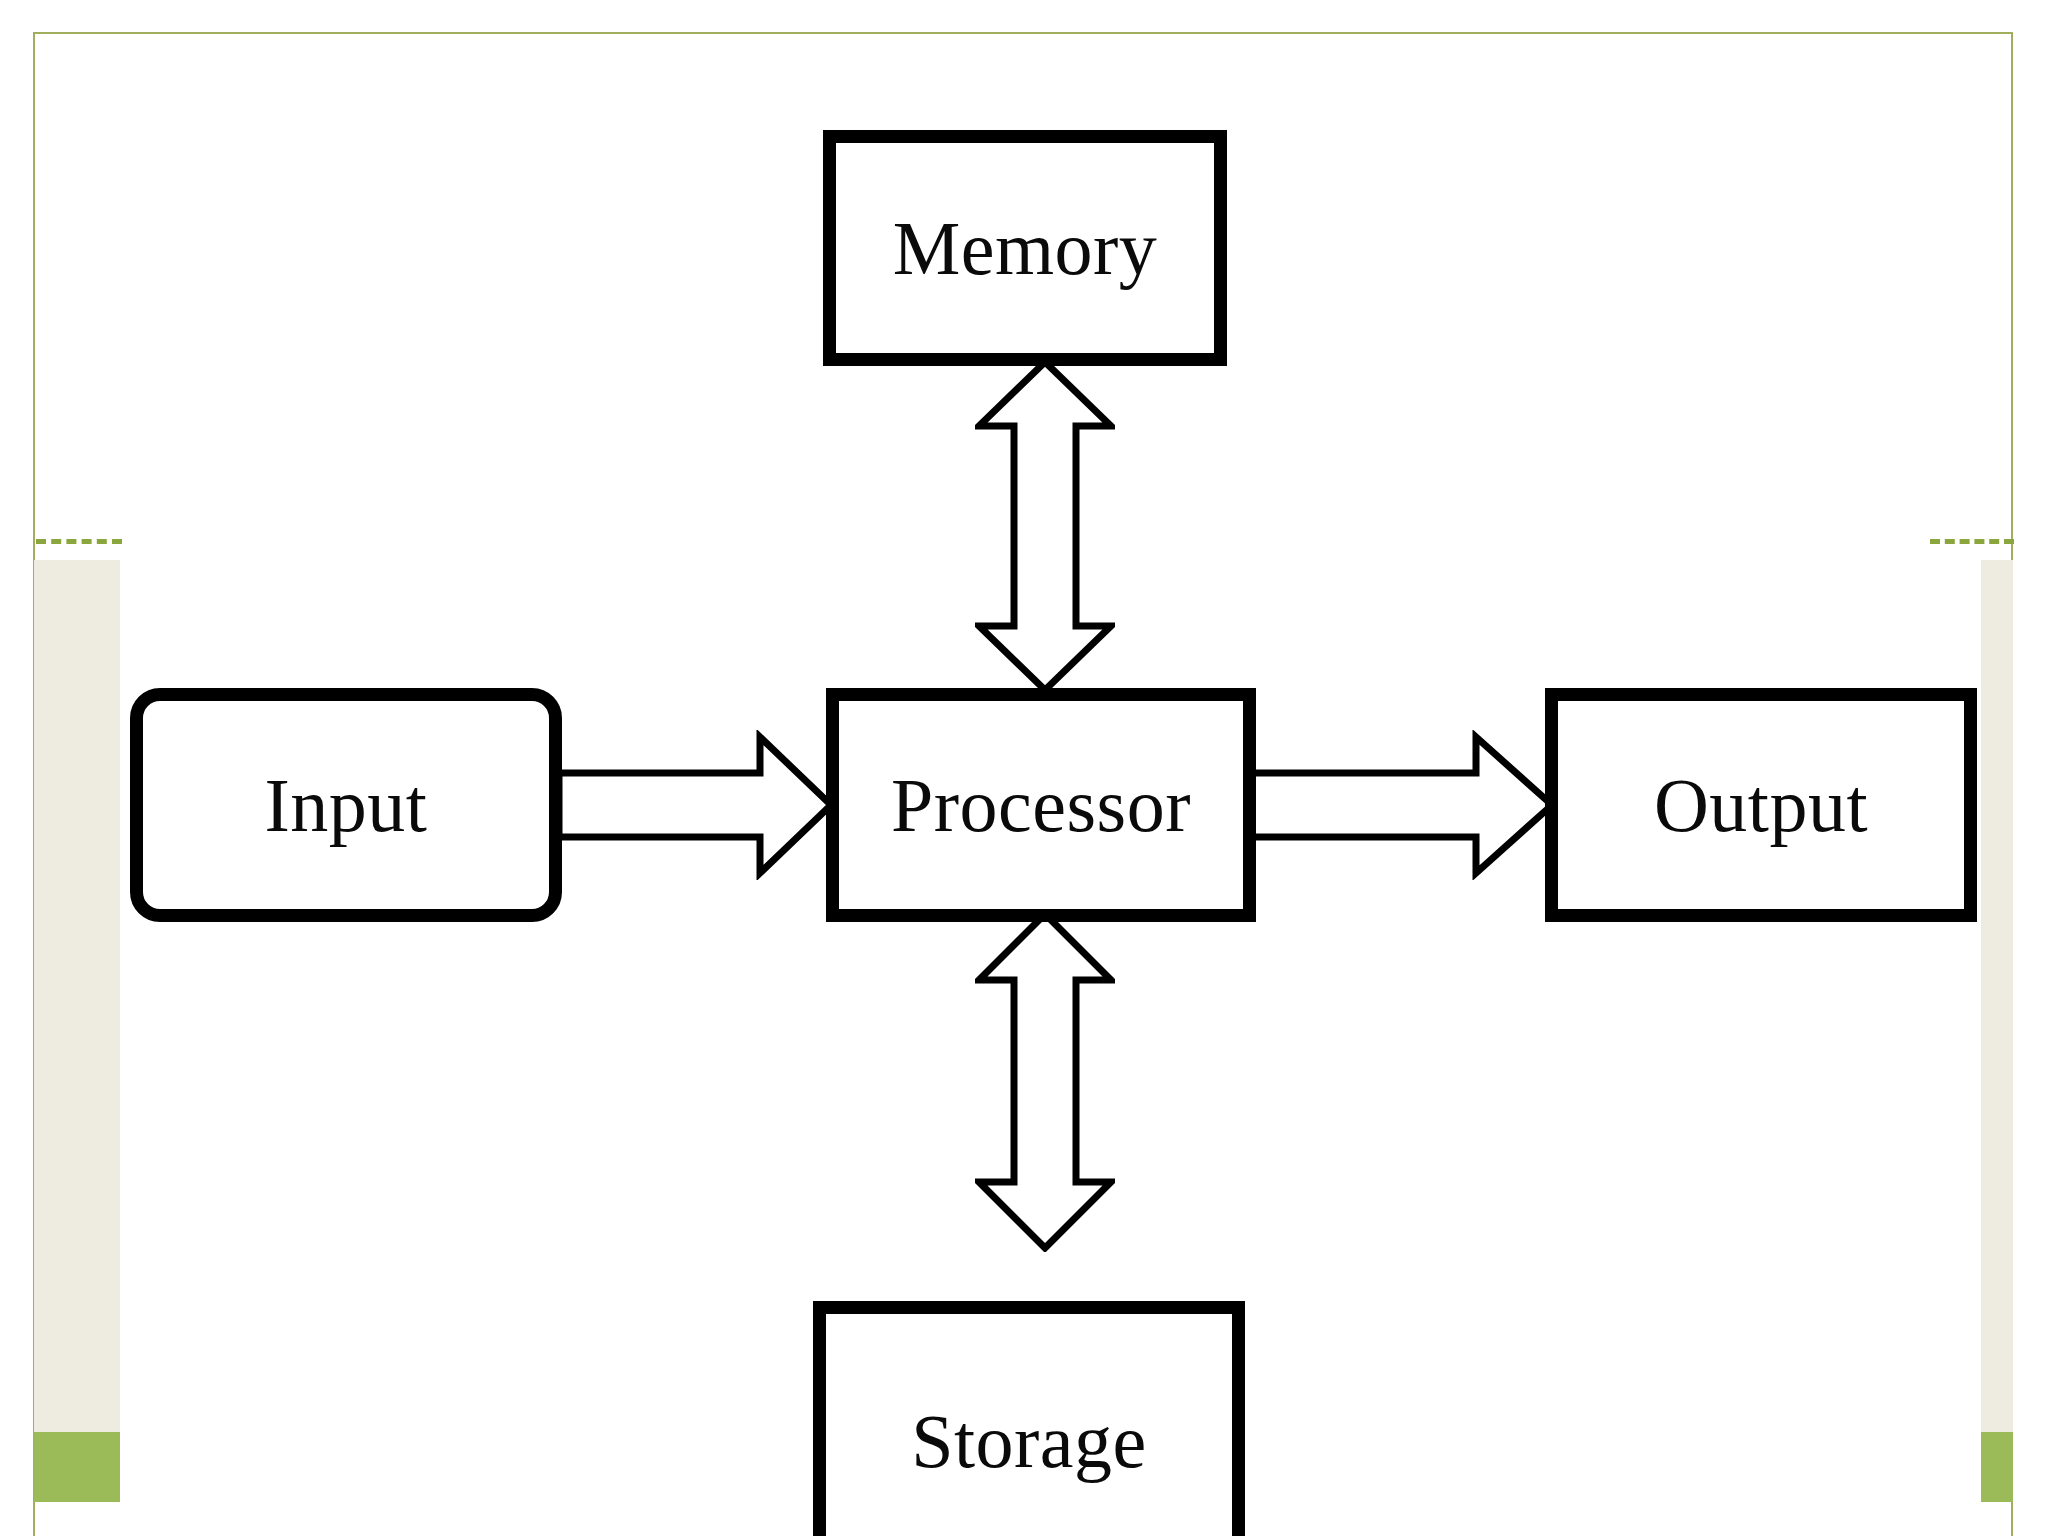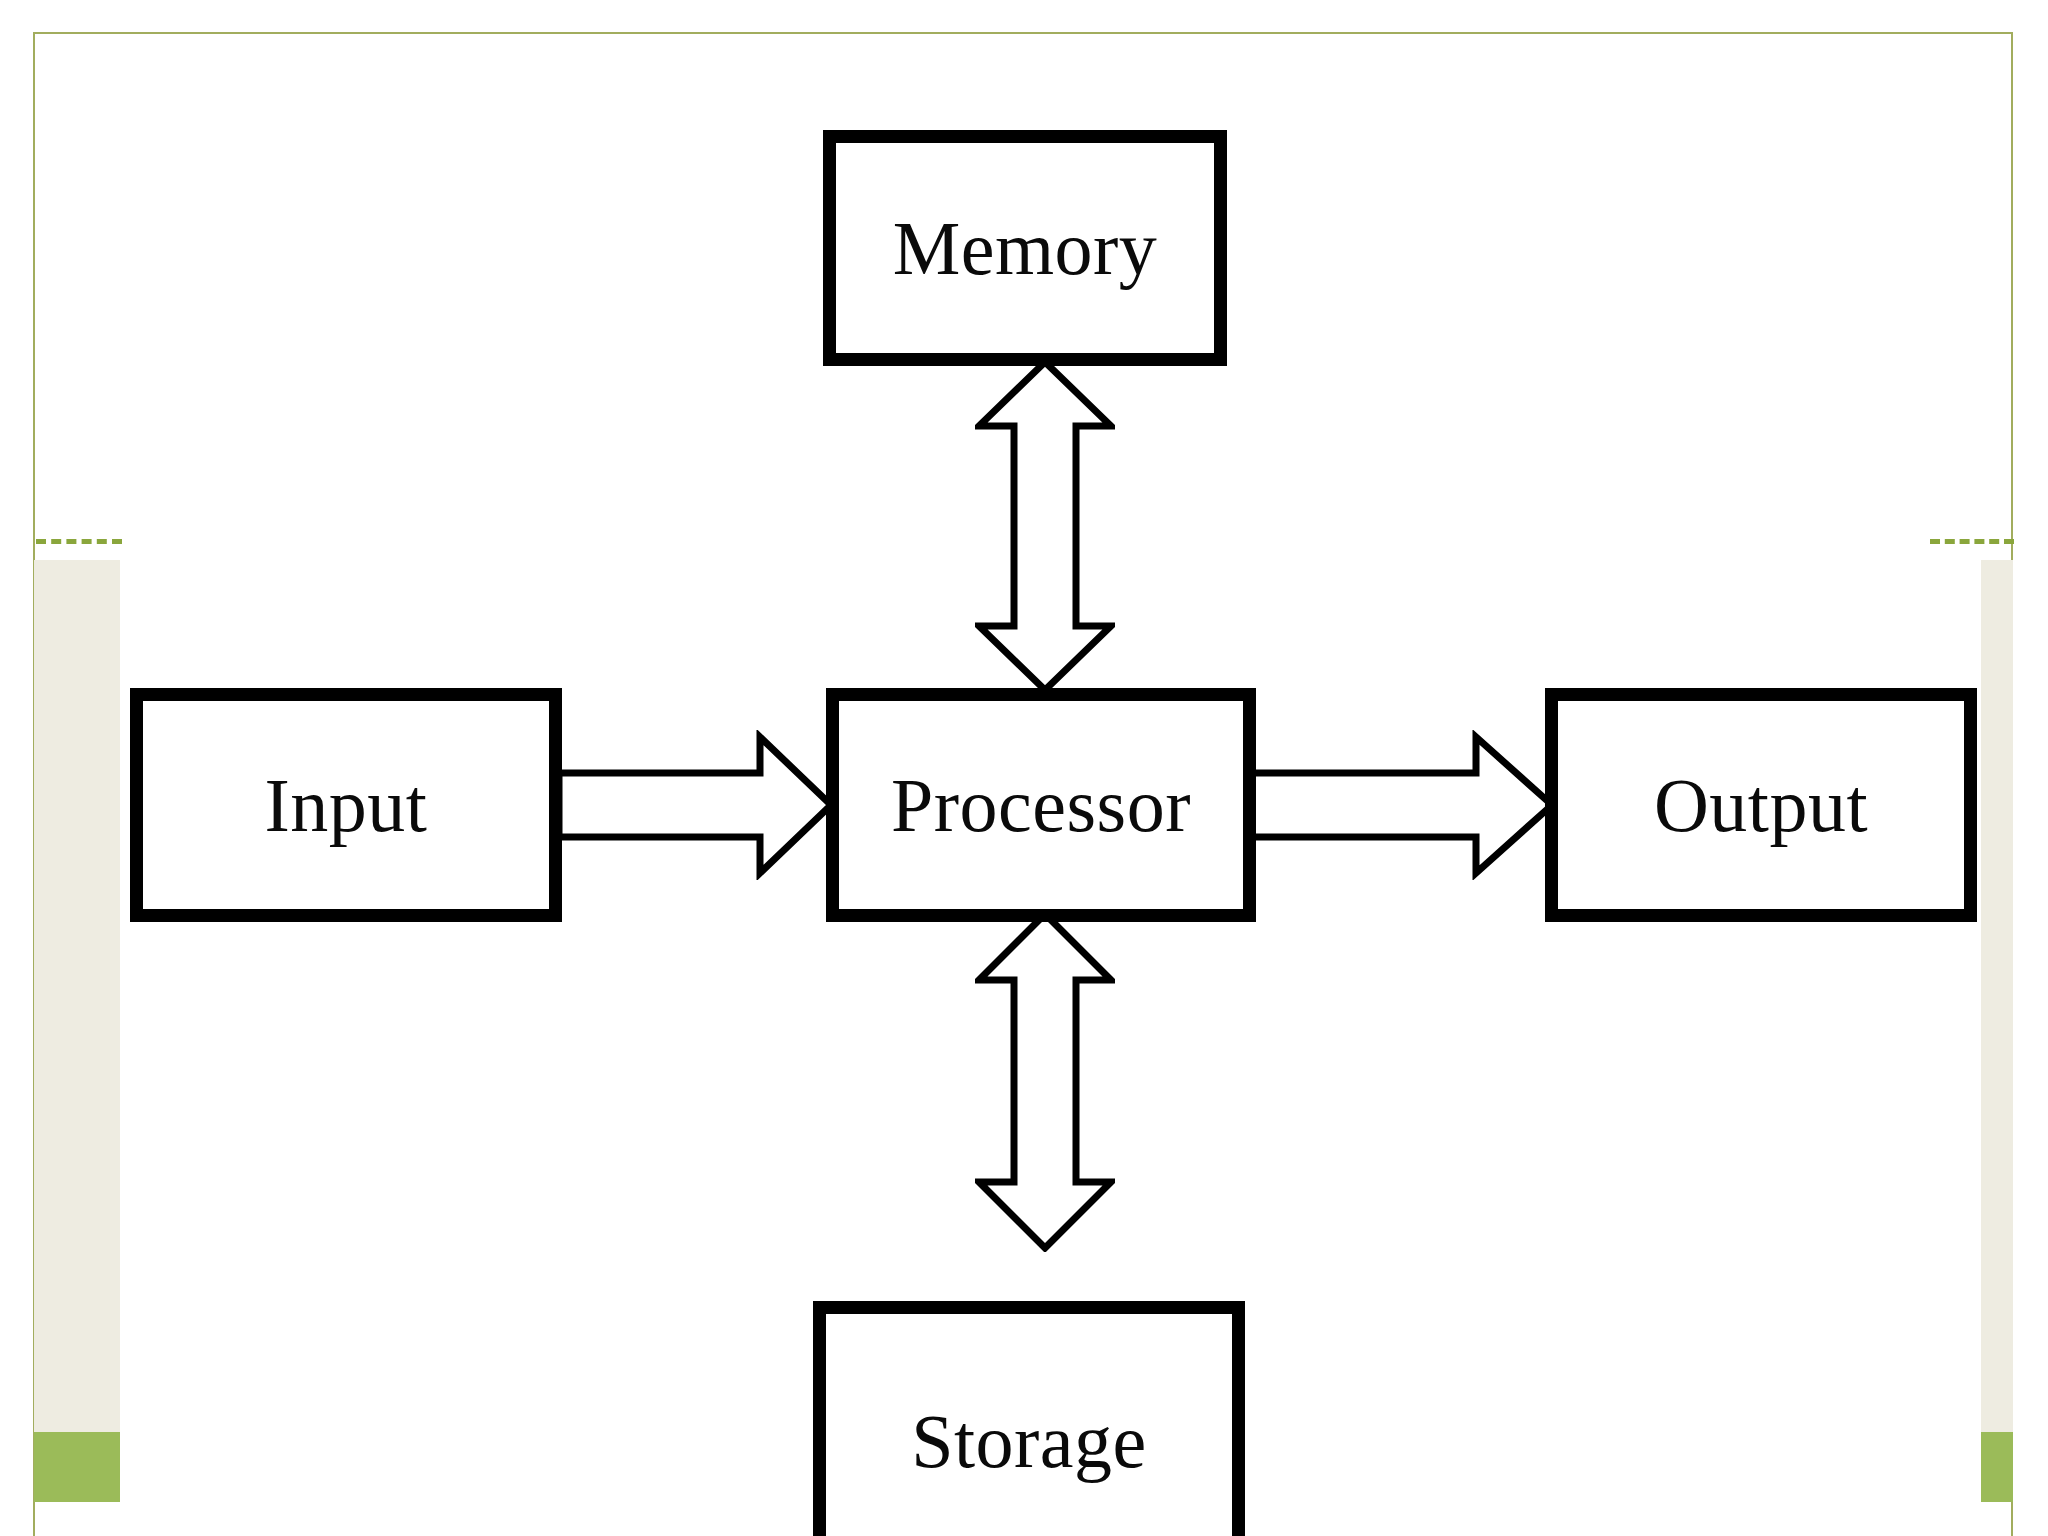--- a/index.html
+++ b/index.html
@@ -72,21 +72,21 @@
     font-family: "Liberation Serif", "DejaVu Serif", serif;
     font-size: 76px;
     line-height: 1;
     color: #0a0a0a;
     letter-spacing: 0.5px;
     white-space: nowrap;
     text-align: right;
   }
 
   #node-memory    { left: 823px;  top: 130px;  width: 404px; height: 236px; }
-  #node-input     { left: 130px;  top: 688px;  width: 432px; height: 234px; }
+  #node-input     { left: 130px;  top: 688px;  width: 432px; height: 234px; border-radius: 30px; }
   #node-processor { left: 826px;  top: 688px;  width: 430px; height: 234px; }
   #node-output    { left: 1545px; top: 688px;  width: 432px; height: 234px; }
   #node-storage   { left: 813px;  top: 1275px; width: 432px; height: 280px; margin-top: 26px; }
 
   
   .connector {
     position: absolute;
     z-index: 2;
   }
   #arrow-input-processor    { left: 555px;  top: 730px;  width: 280px; height: 150px; }

